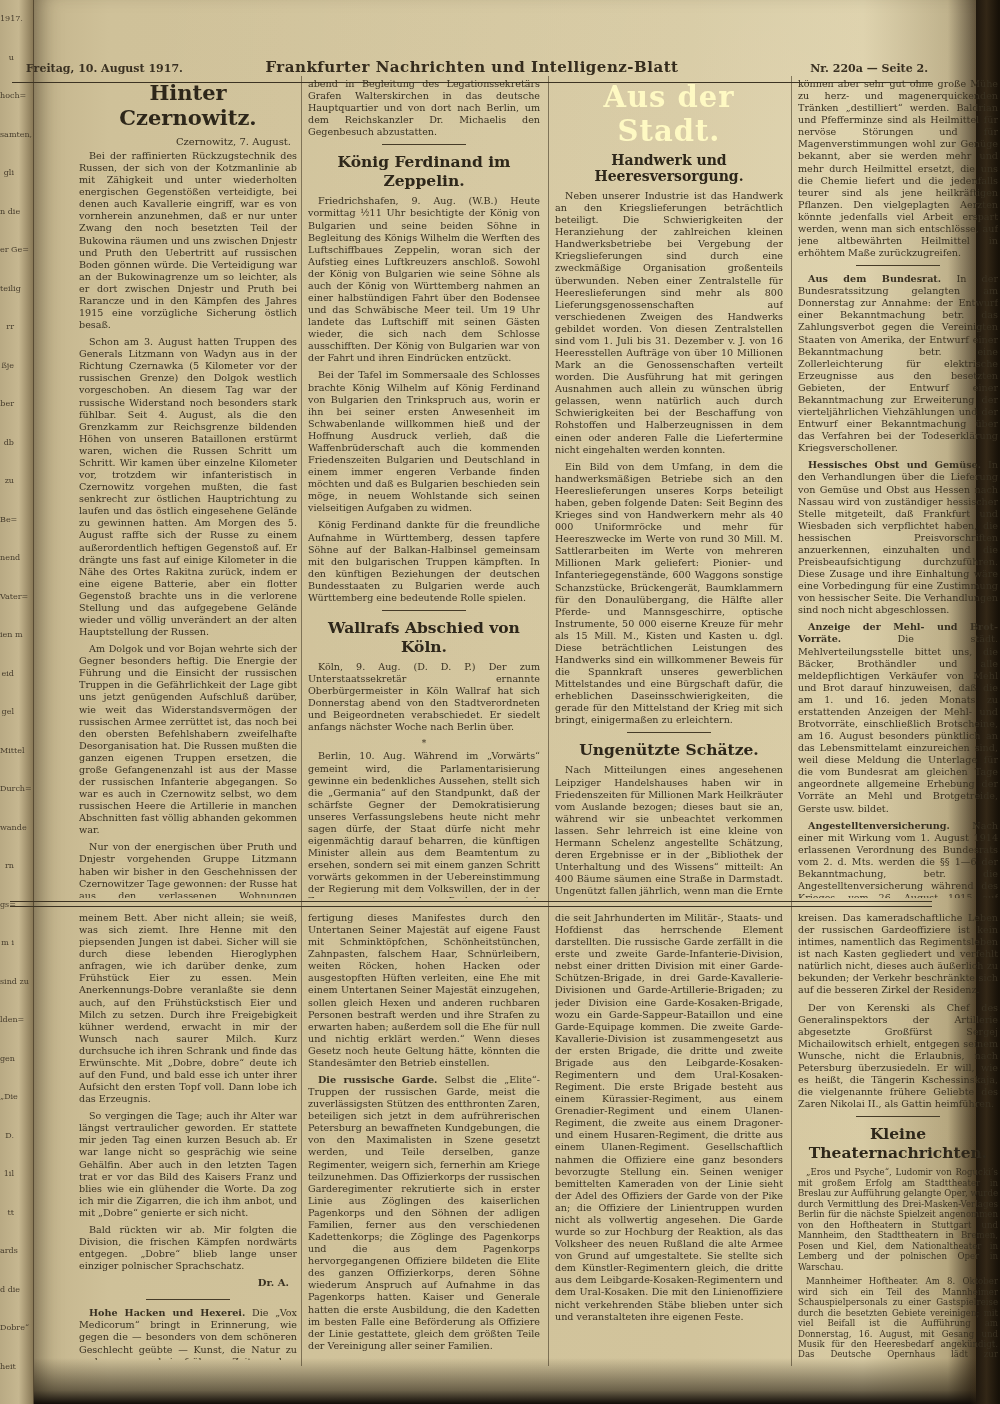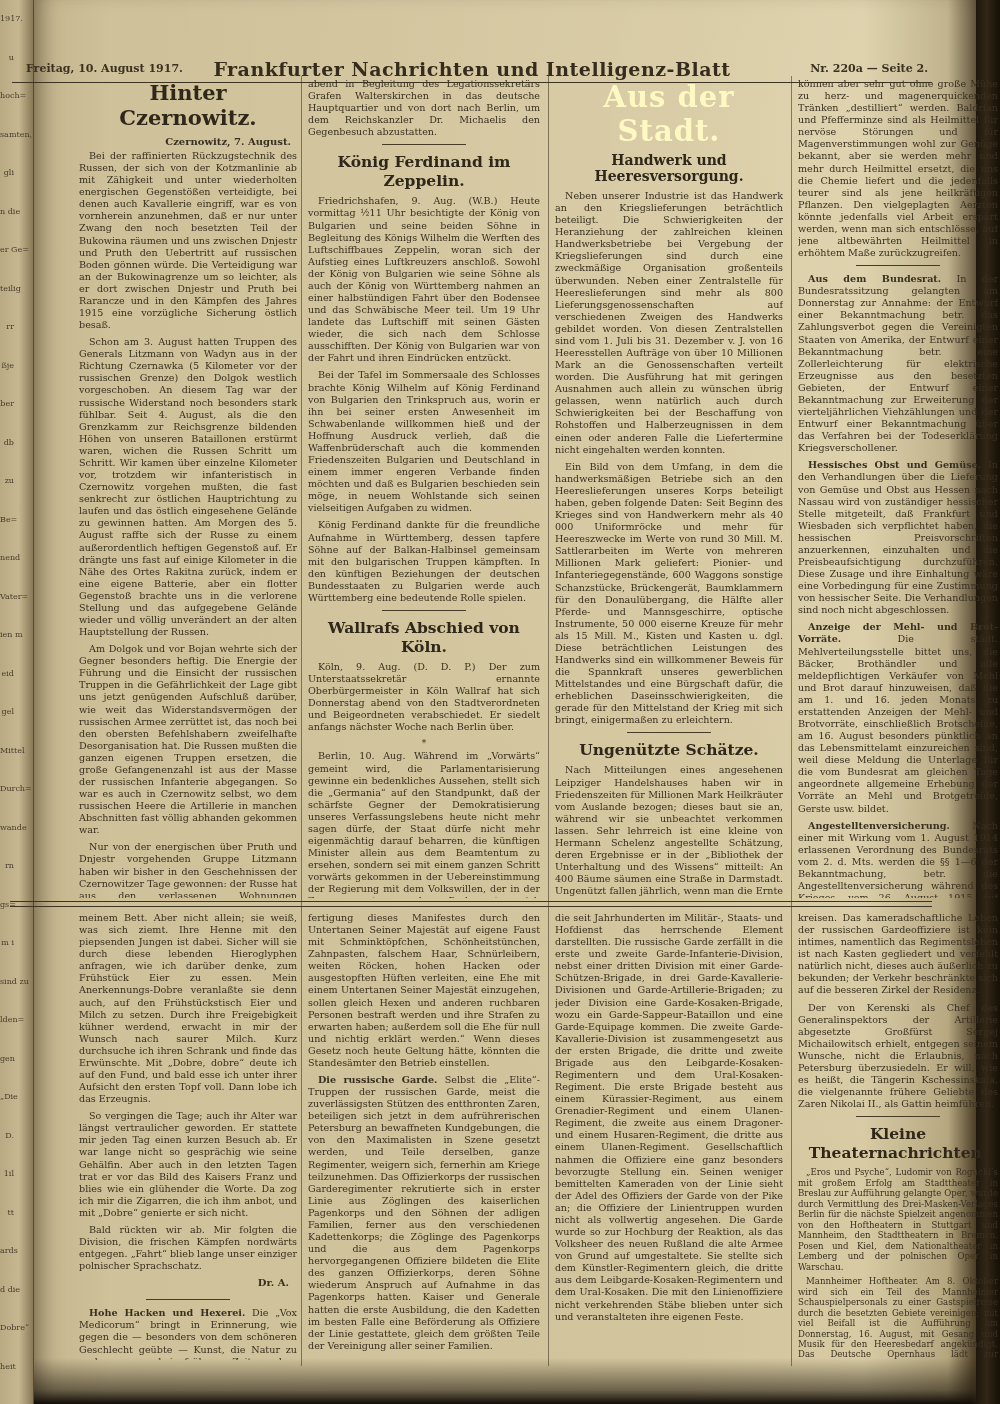--- a/index.html
+++ b/index.html
@@ -18,34 +18,34 @@
         #cfc199;
       box-shadow:inset 18px 0 22px -14px rgba(40,30,15,.55);}
   .sheet::after{content:"";position:absolute;left:0;bottom:0;width:100%;height:46px;
       background:linear-gradient(180deg,rgba(0,0,0,0),rgba(25,18,8,.55) 70%,#120d08);}
   .curl{position:absolute;right:0;top:0;width:30px;height:1404px;z-index:3;
       background:linear-gradient(90deg,rgba(0,0,0,0),rgba(90,70,40,.45) 55%,#171108 95%);}
   
   .pagehead{position:absolute;left:12px;top:46px;width:920px;height:24px;z-index:4;
       border-bottom:1.5px solid #3c3323;margin-top:12px;}
   .ph-date{position:absolute;left:14px;top:4px;font-size:11px;font-weight:bold;color:#3a3122;}
-  .ph-title{position:absolute;left:0;right:0;top:0;text-align:center;font-size:19px;
+  .ph-title{position:absolute;left:0;right:0;top:0;text-align:center;font-size:15px;
       font-weight:bold;letter-spacing:.5px;color:#352c1d;}
   .ph-issue{position:absolute;right:4px;top:4px;font-size:11px;font-weight:bold;color:#3a3122;}
   
   .col{position:absolute;overflow:hidden;z-index:4;color:#383021;}
   .vrule{position:absolute;top:76px;width:1px;height:1290px;background:rgba(56,46,28,.55);z-index:4;}
   .divider{position:absolute;left:10px;width:922px;top:901px;height:4px;z-index:5;
       border-top:1.2px solid #3c3323;border-bottom:1.2px solid #3c3323;}
   
   .h-xl{font-size:29px;font-weight:bold;text-align:center;margin:2px 0 4px;color:#fef9c3;letter-spacing:1px;}
   .h-lg{font-size:21px;font-weight:bold;text-align:center;margin:2px 0 6px;color:#2e271a;}
   .h-md{font-size:15.5px;font-weight:bold;text-align:center;margin:3px 0 5px;color:#2e271a;}
   .h-sub{font-size:14px;font-weight:bold;text-align:center;margin:0 0 6px;color:#2e271a;}
-  .dl{font-size:10px;font-weight:bold;text-align:right;margin:0 6px 3px 0;}
+  .dl{font-size:10px;font-weight:normal;text-align:right;margin:0 6px 3px 0;}
   .body{font-size:9.6px;line-height:1.26;text-align:justify;margin:0 0 5px;text-indent:10px;}
   .body-sm{font-size:8.6px;line-height:1.22;text-align:justify;margin:0 0 4px;text-indent:8px;}
   .lead-b{font-weight:bold;}
   .sig-r{font-size:10px;text-align:right;font-weight:bold;margin:0 8px 11px 0;}
   .sep{width:84px;border-top:1px solid #453b28;margin:6px auto 7px;}
   .star{text-align:center;font-size:9px;margin:2px 0;}
 </style>
 </head>
 <body>
 
@@ -143,21 +143,21 @@
   <p class="body"><b class="lead-b">Aus dem Bundesrat.</b> <span>In der Bundesratssitzung gelangten am Donnerstag zur Annahme: der Entwurf einer Bekanntmachung betr. das Zahlungsverbot gegen die Vereinigten Staaten von Amerika, der Entwurf einer Bekanntmachung betr. eine Zollerleichterung für elektrische Erzeugnisse aus den besetzten Gebieten, der Entwurf einer Bekanntmachung zur Erweiterung der vierteljährlichen Viehzählungen und der Entwurf einer Bekanntmachung über das Verfahren bei der Todeserklärung Kriegsverschollener.</span></p>
   <p class="body"><b class="lead-b">Hessisches Obst und Gemüse.</b> <span>In den Verhandlungen über die Lieferung von Gemüse und Obst aus Hessen nach Nassau wird von zuständiger hessischer Stelle mitgeteilt, daß Frankfurt und Wiesbaden sich verpflichtet haben, die hessischen Preisvorschriften anzuerkennen, einzuhalten und die Preisbeaufsichtigung durchzuführen. Diese Zusage und ihre Einhaltung wäre eine Vorbedingung für eine Zustimmung von hessischer Seite. Die Verhandlungen sind noch nicht abgeschlossen.</span></p>
   <p class="body"><b class="lead-b">Anzeige der Mehl- und Brot-Vorräte.</b> <span>Die städt. Mehlverteilungsstelle bittet uns, die Bäcker, Brothändler und alle meldepflichtigen Verkäufer von Mehl und Brot darauf hinzuweisen, daß die am 1. und 16. jeden Monats zu erstattenden Anzeigen der Mehl- und Brotvorräte, einschließlich Brotscheine, am 16. August besonders pünktlich an das Lebensmittelamt einzureichen sind, weil diese Meldung die Unterlage für die vom Bundesrat am gleichen Tage angeordnete allgemeine Erhebung der Vorräte an Mehl und Brotgetreide, Gerste usw. bildet.</span></p>
   <p class="body"><b class="lead-b">Angestelltenversicherung.</b> <span>Nach einer mit Wirkung vom 1. August 1914 erlassenen Verordnung des Bundesrats vom 2. d. Mts. werden die §§ 1—6 der Bekanntmachung, betr. die Angestelltenversicherung während des Krieges, vom 26. August 1915 auf Versicherte erstreckt, die im Kriege außer dem Deutschen Reiche oder Oesterreich-Ungarn einem anderen verbündeten oder befreundeten Staate Kriegs-, Sanitäts- oder ähnliche Dienste geleistet haben.</span></p>
 
 </div>
 
 <div class="col" style="left:79px;top:912px;width:218px;height:448px">
   <p class="body" style="text-indent:0">meinem Bett. Aber nicht allein; sie weiß, was sich ziemt. Ihre Henne mit den piepsenden Jungen ist dabei. Sicher will sie durch diese lebenden Hieroglyphen anfragen, wie ich darüber denke, zum Frühstück Eier zu essen. Mein Anerkennungs-Dobre veranlaßte sie denn auch, auf den Frühstückstisch Eier und Milch zu setzen. Durch ihre Freigebigkeit kühner werdend, erwacht in mir der Wunsch nach saurer Milch. Kurz durchsuche ich ihren Schrank und finde das Erwünschte. Mit „Dobre, dobre“ deute ich auf den Fund, und bald esse ich unter ihrer Aufsicht den ersten Topf voll. Dann lobe ich das Erzeugnis.</p>
   <p class="body">So vergingen die Tage; auch ihr Alter war längst vertraulicher geworden. Er stattete mir jeden Tag einen kurzen Besuch ab. Er war lange nicht so gesprächig wie seine Gehälfin. Aber auch in den letzten Tagen trat er vor das Bild des Kaisers Franz und blies wie ein glühender die Worte. Da zog ich mir die Zigarren, die ich ihm anbot, und mit „Dobre“ genierte er sich nicht.</p>
-  <p class="body">Bald rückten wir ab. Mir folgten die Division, die frischen Kämpfen nordwärts entgegen. „Fahrt“ blieb lange unser einziger polnischer Sprachschatz.</p>
+  <p class="body">Bald rückten wir ab. Mir folgten die Division, die frischen Kämpfen nordwärts entgegen. „Dobre“ blieb lange unser einziger polnischer Sprachschatz.</p>
   <div class="sig-r">Dr. A.</div>
   <div class="sep"></div>
   <p class="body"><b class="lead-b">Hohe Hacken und Hexerei.</b> <span>Die „Vox Medicorum“ bringt in Erinnerung, wie gegen die — besonders von dem schöneren Geschlecht geübte — Kunst, die Natur zu verbessern, auch in früheren Zeiten schon energisch gekämpft wurde. Dies ergibt sich z. B. aus einem vor etlichen hundert Jahren von einem englischen Parlament ausgefertigten Verbot, das also lautet: „Alle Frauenspersonen, sonder Ansehen von Alter, Rang oder Stand, seien es junge Mädchen, Ehefrauen oder Witwen, die nach Aus-</span></p>
 </div>
 
 <div class="col" style="left:308px;top:912px;width:232px;height:448px">
   <p class="body" style="text-indent:0">fertigung dieses Manifestes durch den Untertanen Seiner Majestät auf eigene Faust mit Schminktöpfchen, Schönheitstünchen, Zahnpasten, falschem Haar, Schnürleibern, weiten Röcken, hohen Hacken oder ausgestopften Hüften verleiten, eine Ehe mit einem Untertanen Seiner Majestät einzugehen, sollen gleich Hexen und anderen ruchbaren Personen bestraft werden und ihre Strafen zu erwarten haben; außerdem soll die Ehe für null und nichtig erklärt werden.“ Wenn dieses Gesetz noch heute Geltung hätte, könnten die Standesämter den Betrieb einstellen.</p>
   <p class="body"><b class="lead-b">Die russische Garde.</b> <span>Selbst die „Elite“-Truppen der russischen Garde, meist die zuverlässigsten Stützen des entthronten Zaren, beteiligen sich jetzt in dem aufrührerischen Petersburg an bewaffneten Kundgebungen, die von den Maximalisten in Szene gesetzt werden, und Teile derselben, ganze Regimenter, weigern sich, fernerhin am Kriege teilzunehmen. Das Offizierkorps der russischen Garderegimenter rekrutierte sich in erster Linie aus Zöglingen des kaiserlichen Pagenkorps und den Söhnen der adligen Familien, ferner aus den verschiedenen Kadettenkorps; die Zöglinge des Pagenkorps und die aus dem Pagenkorps hervorgegangenen Offiziere bildeten die Elite des ganzen Offizierkorps, deren Söhne wiederum Anspruch auf Aufnahme in das Pagenkorps hatten. Kaiser und Generale hatten die erste Ausbildung, die den Kadetten im besten Falle eine Beförderung als Offiziere der Linie gestattete, gleich dem größten Teile der Vereinigung aller seiner Familien.</span></p>
 </div>
 

